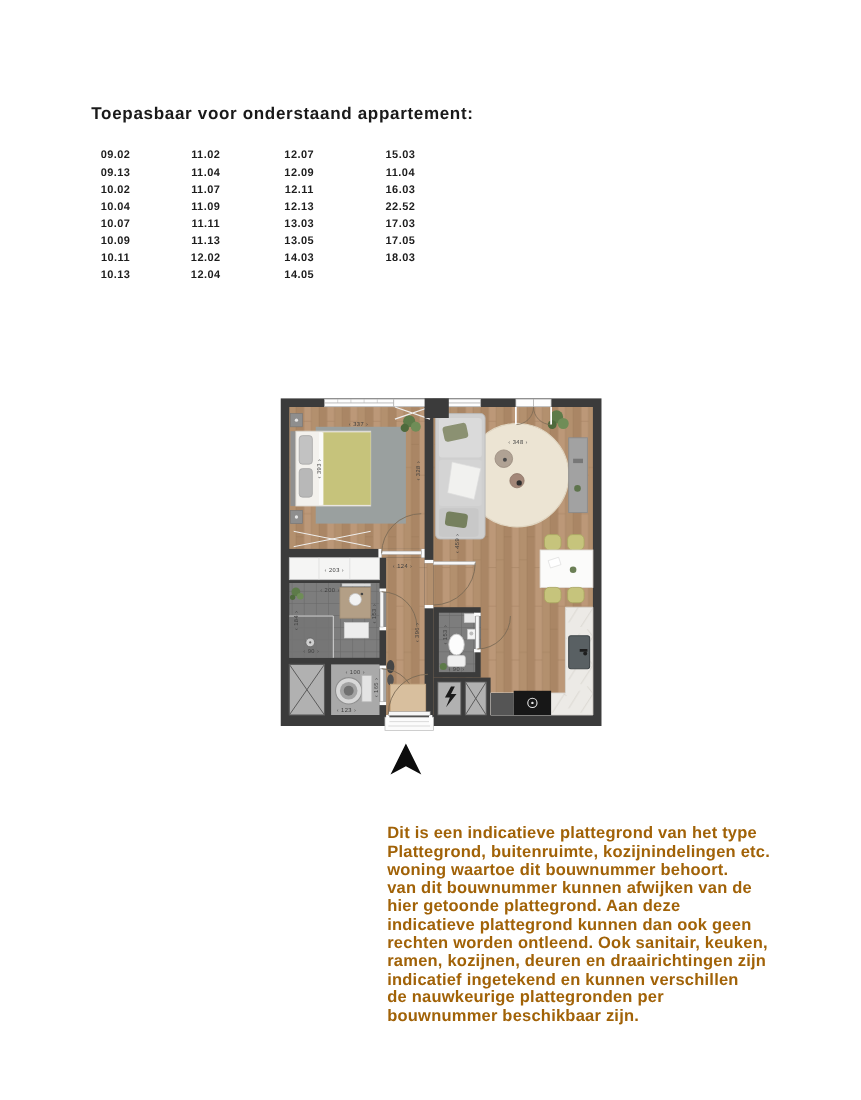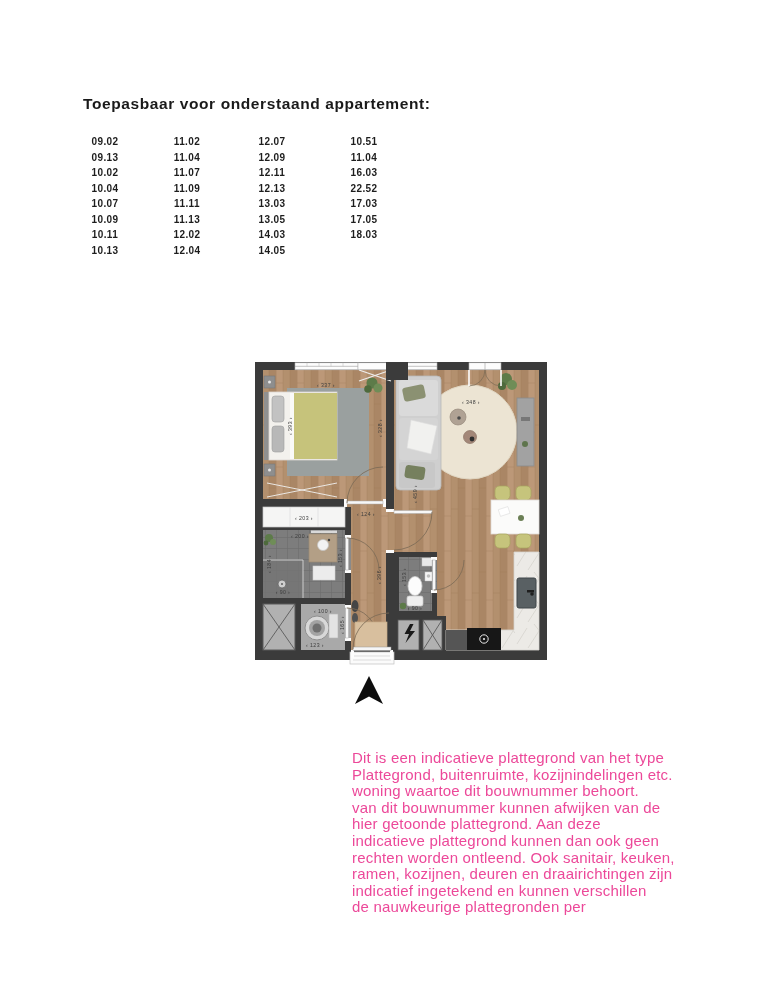--- a/index.html
+++ b/index.html
@@ -5,21 +5,21 @@
   html,body{margin:0;padding:0;background:#ffffff;}
   .page{position:relative;width:783px;height:1000px;background:#ffffff;overflow:hidden;
         font-family:"Liberation Sans","DejaVu Sans",sans-serif;color:#1c1c1c;}
   .header-title{position:absolute;left:83px;top:95px;font-size:15.5px;font-weight:700;
         letter-spacing:0.6px;color:#1a1a1a;}
   .apt-col{position:absolute;top:134px;width:50px;text-align:center;}
   .apt-col div{font-size:10px;font-weight:700;letter-spacing:0.4px;line-height:15.5px;color:#1d1d1d;}
   .col-0{left:80px}.col-1{left:162px}.col-2{left:247px}.col-3{left:339px}
   .floorplan-wrap{position:absolute;left:255px;top:362px;width:292px;height:346px;}
   .disclaimer{position:absolute;left:352px;top:750px;width:412px;}
-  .disclaimer div{font-size:15px;font-weight:400;letter-spacing:0.2px;line-height:16.6px;color:#ec4899;}
+  .disclaimer div{font-size:15px;font-weight:700;letter-spacing:0.2px;line-height:16.6px;color:#a16207;}
   svg text.dim{font-family:"Liberation Sans","DejaVu Sans",sans-serif;font-size:5.2px;
         font-weight:400;fill:#3d3d3d;letter-spacing:0.4px;text-anchor:middle;}
 </style>
 </head>
 <body>
 
 <div class="page">
 
   <div class="header-title">Toepasbaar voor onderstaand appartement:</div>
 
@@ -47,21 +47,21 @@
     <div>12.07</div>
     <div>12.09</div>
     <div>12.11</div>
     <div>12.13</div>
     <div>13.03</div>
     <div>13.05</div>
     <div>14.03</div>
     <div>14.05</div>
   </div>
   <div class="apt-col col-3">
-    <div>10.51</div>
+    <div>15.03</div>
     <div>11.04</div>
     <div>16.03</div>
     <div>22.52</div>
     <div>17.03</div>
     <div>17.05</div>
     <div>18.03</div>
   </div>
 
   <div class="floorplan-wrap">
   <svg width="292" height="346" viewBox="0 0 292 346">
@@ -317,15 +317,16 @@
     <div>Dit is een indicatieve plattegrond van het type</div>
     <div>Plattegrond, buitenruimte, kozijnindelingen etc.</div>
     <div>woning waartoe dit bouwnummer behoort.</div>
     <div>van dit bouwnummer kunnen afwijken van de</div>
     <div>hier getoonde plattegrond. Aan deze</div>
     <div>indicatieve plattegrond kunnen dan ook geen</div>
     <div>rechten worden ontleend. Ook sanitair, keuken,</div>
     <div>ramen, kozijnen, deuren en draairichtingen zijn</div>
     <div>indicatief ingetekend en kunnen verschillen</div>
     <div>de nauwkeurige plattegronden per</div>
+    <div>bouwnummer beschikbaar zijn.</div>
   </div>
 
 </div>
 
 </body></html>

